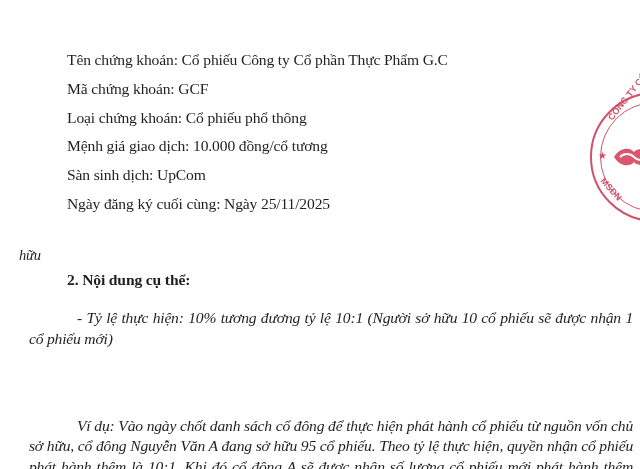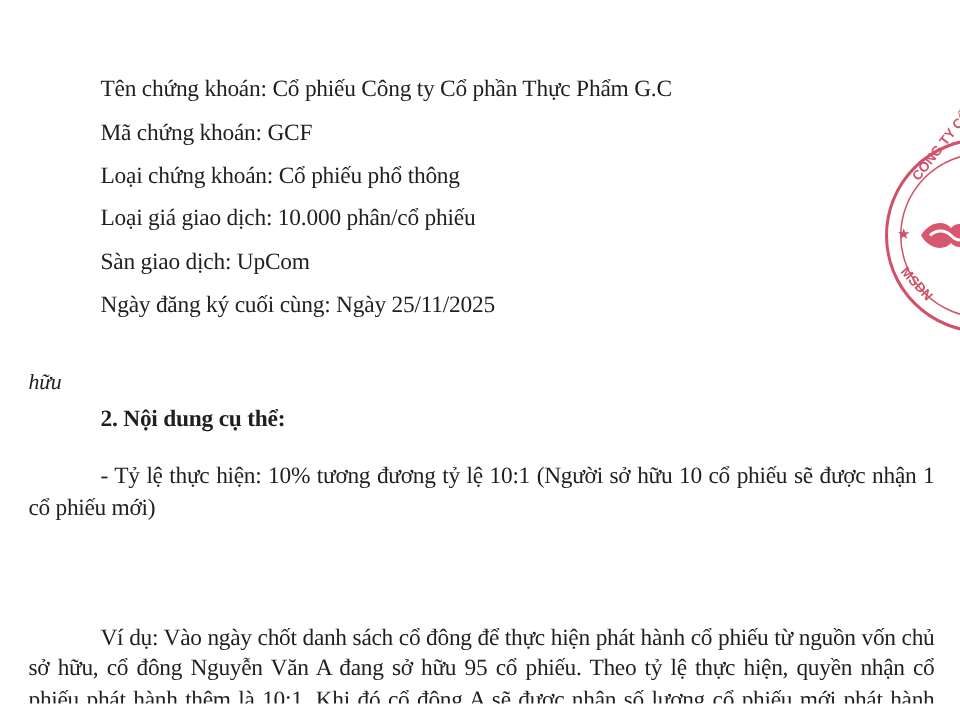--- a/index.html
+++ b/index.html
@@ -28,26 +28,27 @@
       position: absolute;
       white-space: nowrap;
       line-height: 20px;
       letter-spacing: -0.15px;
     }
     .indent { left: 67px; }
     .flush { left: 19px; font-style: italic; }
     .bold { font-weight: bold; }
     .para {
       position: absolute;
-      left: 19px;
+      left: 29px;
       width: 604px;
       line-height: 20.5px;
       text-align: justify;
       text-indent: 48px;
       letter-spacing: -0.2px;
+      font-style: italic;
     }
     .stamp {
       position: absolute;
       left: 590px;
       top: 46px;
       width: 130px;
       height: 130px;
       border-radius: 50%;
       border: 2px solid #c8334e;
       box-sizing: border-box;
@@ -98,24 +99,24 @@
   <div class="line indent" style="top:4px;">
     <span>Tên chứng khoán:</span><span> Cổ phiếu Công ty Cổ phần Thực Phẩm G.C</span>
   </div>
   <div class="line indent" style="top:62px;">
     <span>Loại chứng khoán:</span><span> Cổ phiếu phổ thông</span>
   </div>
   <div class="line indent" style="top:33px;">
     <span>Mã chứng khoán:</span><span> GCF</span>
   </div>
   <div class="line indent" style="top:90px;">
-    <span>Loại giá giao dịch:</span><span> 10.000 phân/cổ phiếu</span>
+    <span>Mệnh giá giao dịch:</span><span> 10.000 đồng/cổ tương</span>
   </div>
   <div class="line indent" style="top:119px;">
-    <span>Sàn giao dịch:</span><span> UpCom</span>
+    <span>Sàn sinh dịch:</span><span> UpCom</span>
   </div>
   <div class="line indent" style="top:148px;">
     <span>Ngày đăng ký cuối cùng:</span><span> Ngày 25/11/2025</span>
   </div>
 
   <div class="line flush" style="top:199px; font-size:14.5px;">hữu</div>
 
   <div class="line indent bold" style="top:224px;">2. Nội dung cụ thể:</div>
 
   <div class="para" style="top:262px;">- Tỷ lệ thực hiện: 10% tương đương tỷ lệ 10:1 (Người sở hữu 10 cổ phiếu sẽ được nhận 1 cổ phiếu mới)</div>

